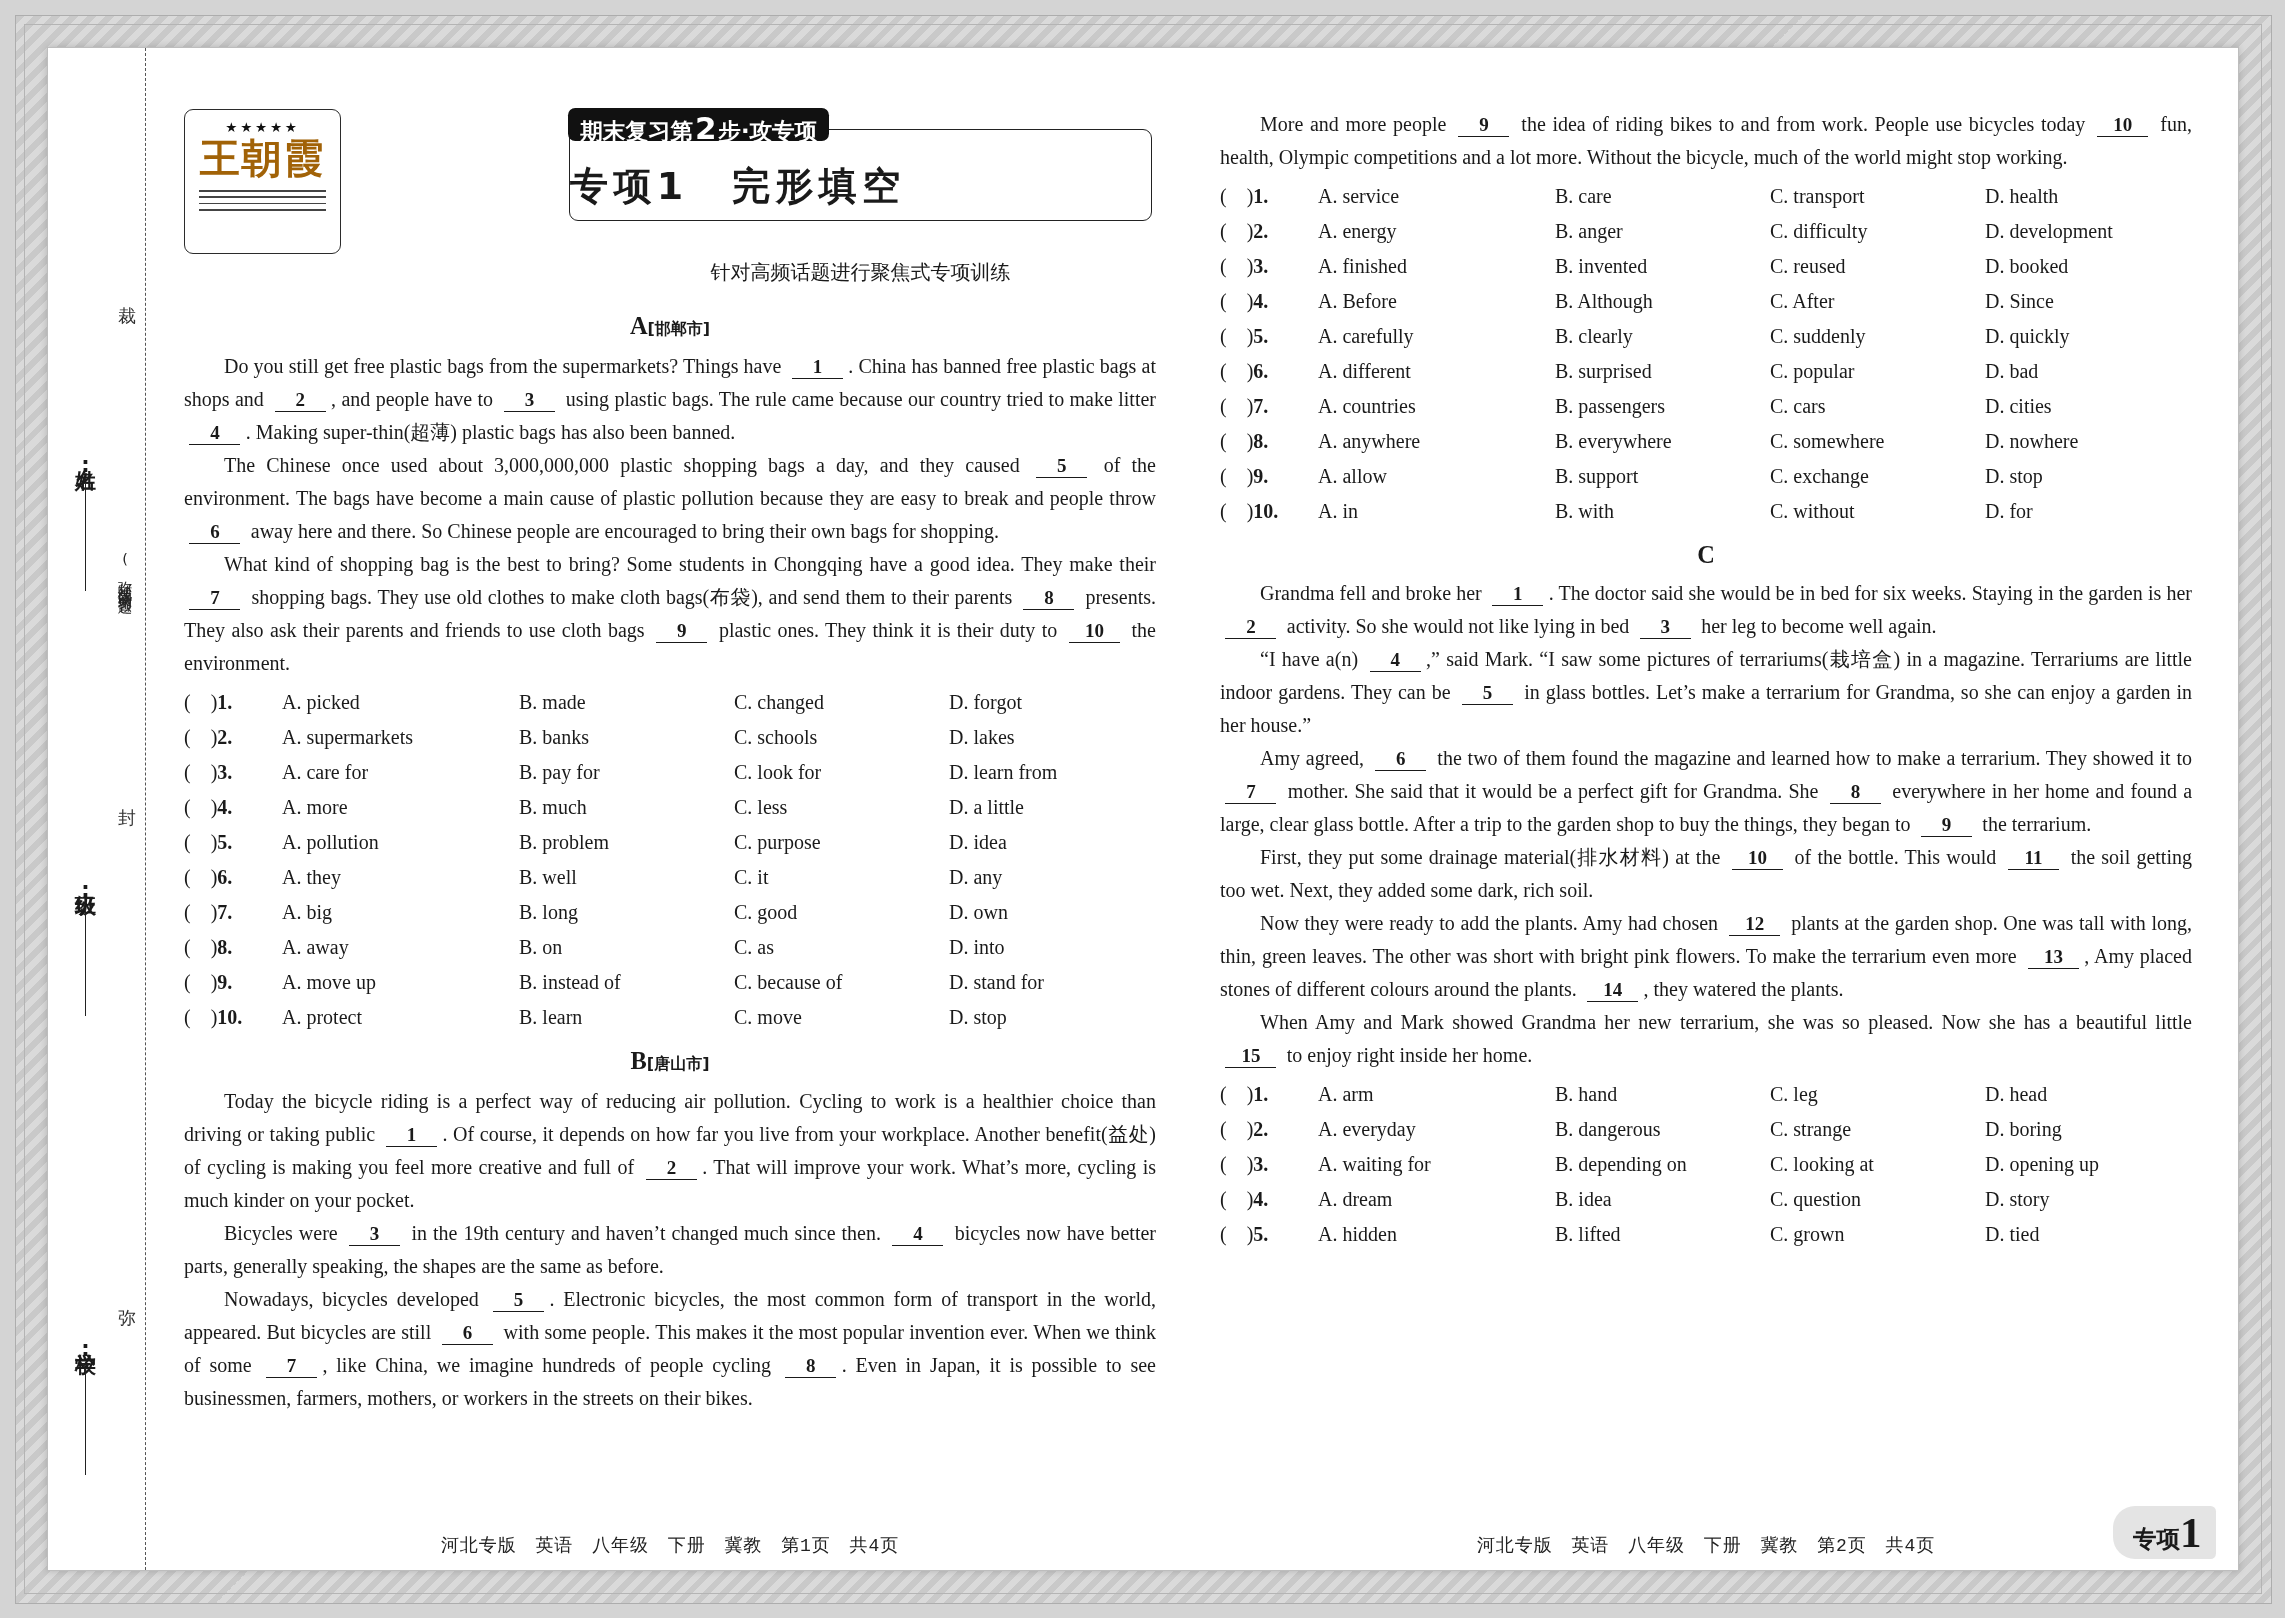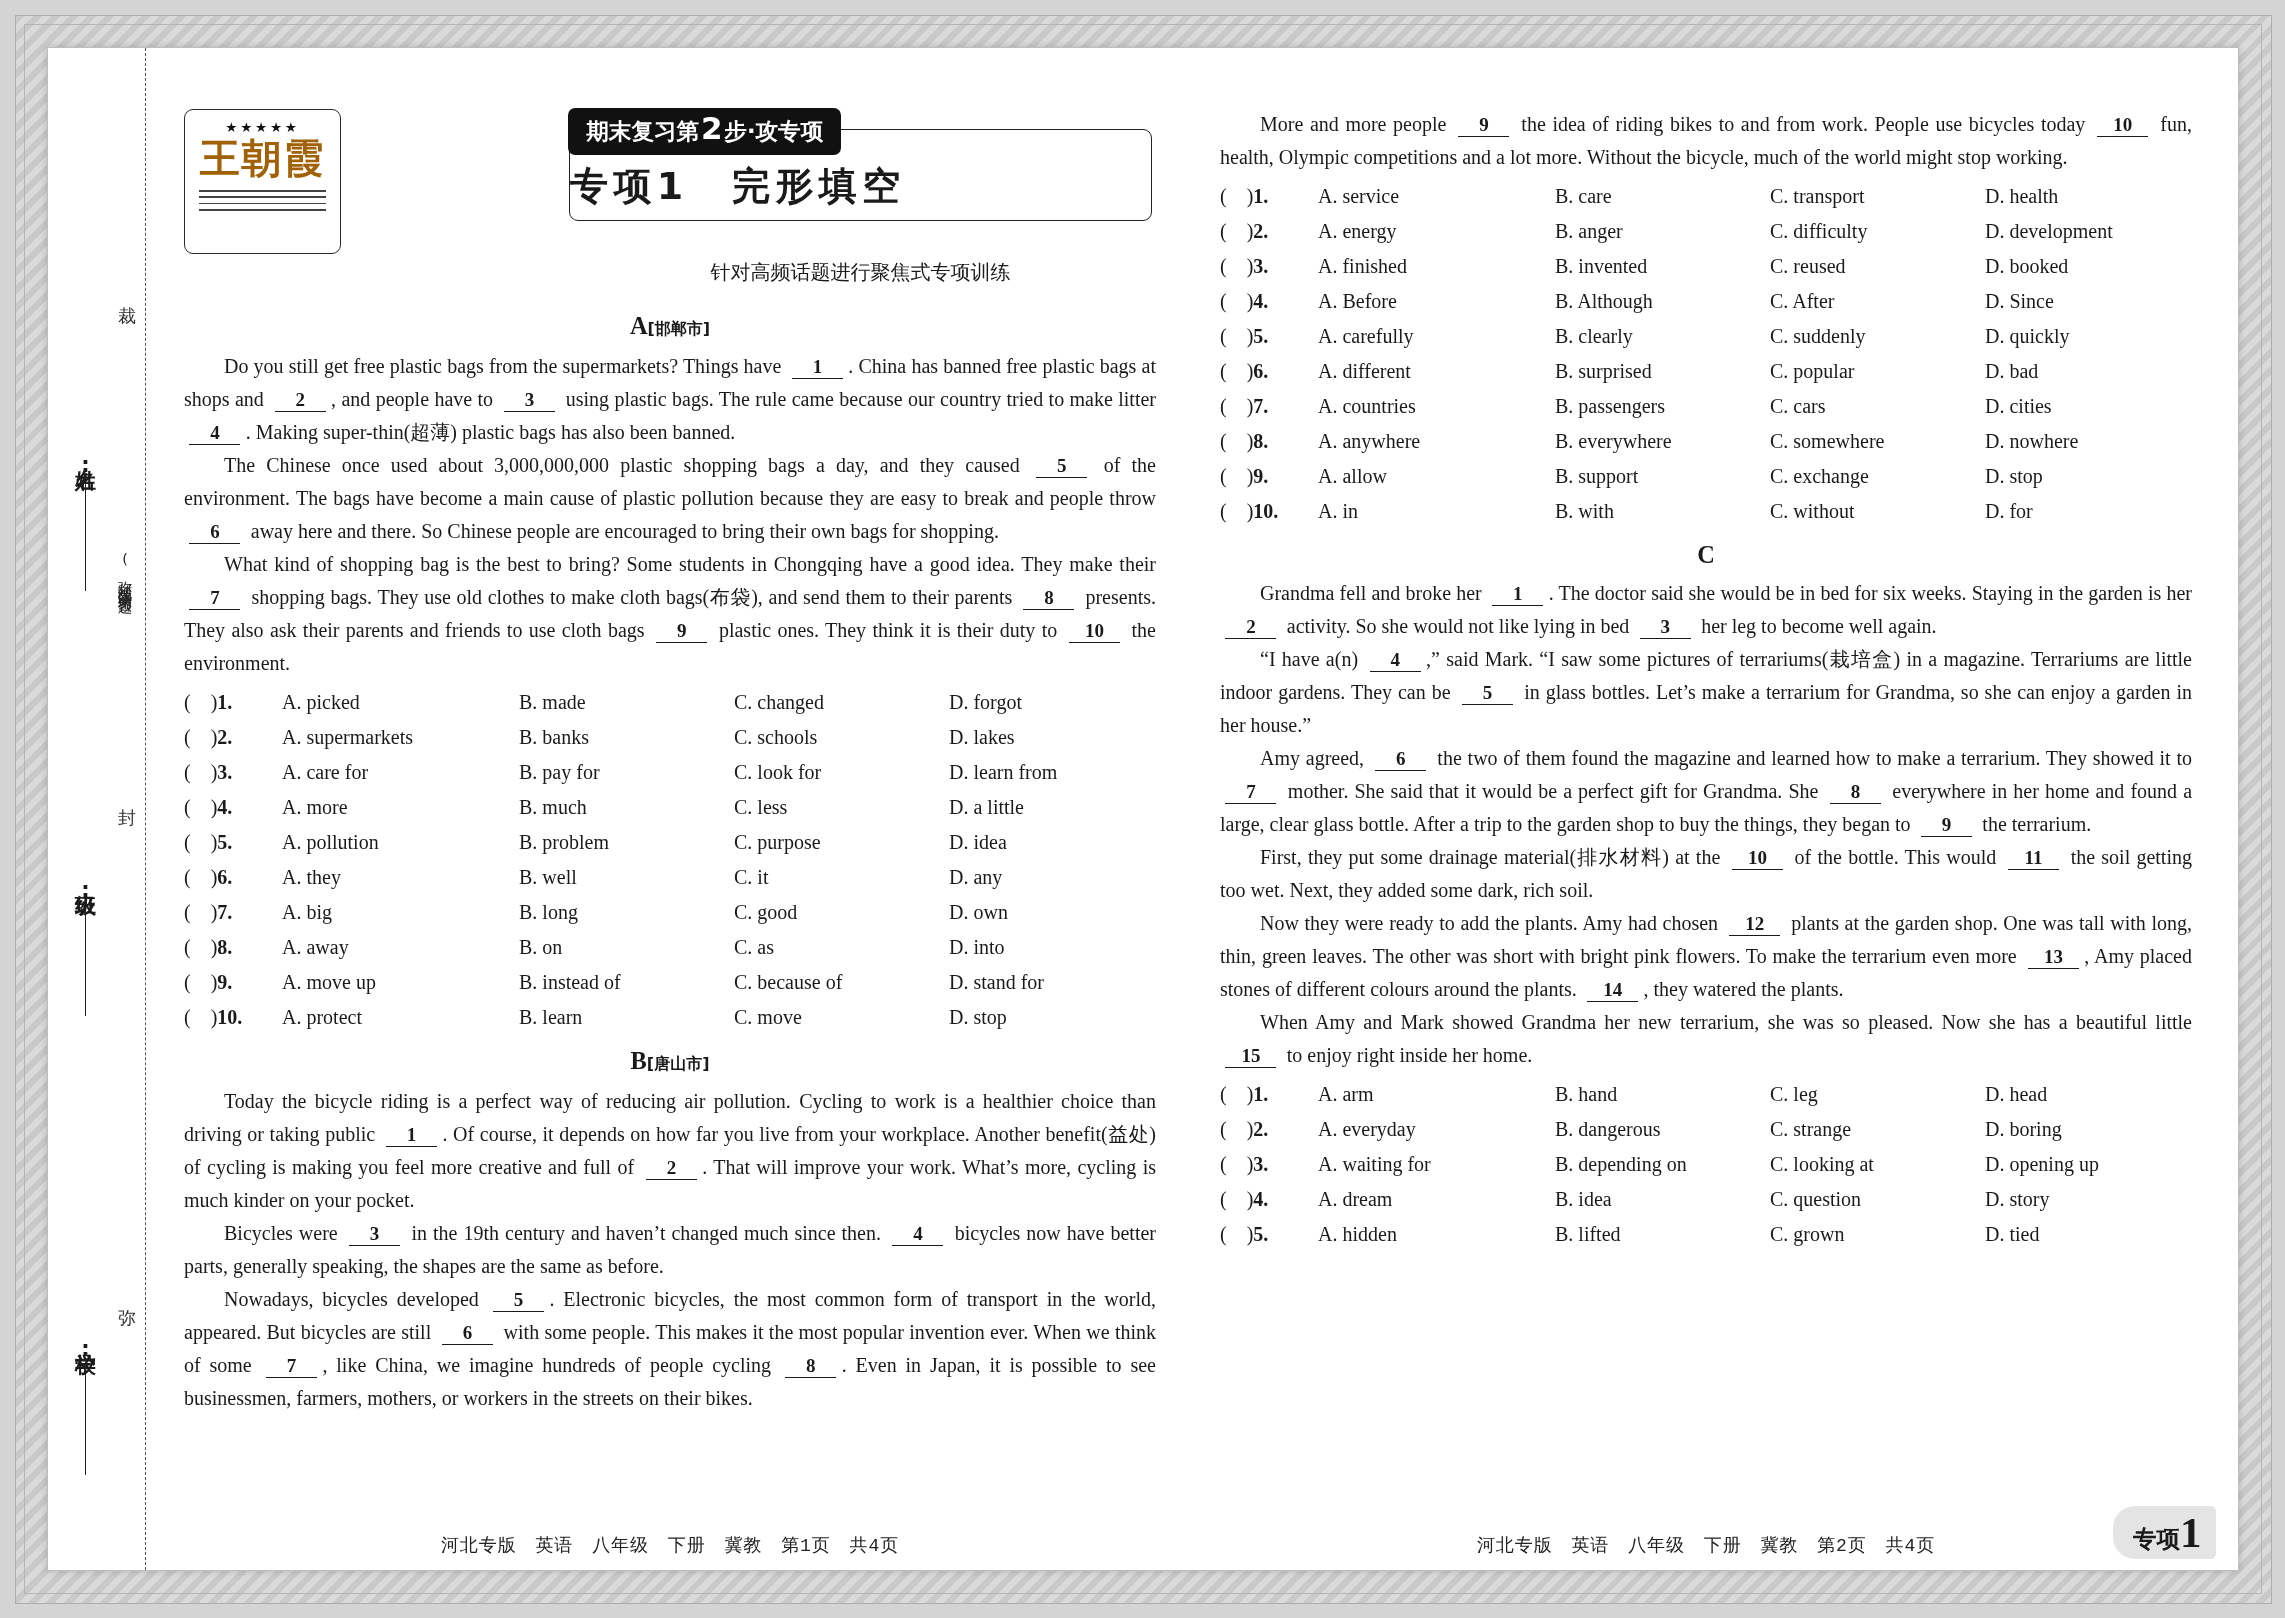--- a/index.html
+++ b/index.html
@@ -72,23 +72,23 @@
   }
   .logo-stripes {
     margin-top:7.2px; width:127px; height:25px;
     background:repeating-linear-gradient(#444 0 1.8px,transparent 1.8px 6.3px);
   }
   .title-box {
     position:absolute; left:385px; top:23.5px; width:583px; height:92px;
     border:1.8px solid #222; border-radius:9px;
   }
   .badge {
-    position:absolute; left:-1.8px; top:-22px; height:47px;
+    position:absolute; left:-1.8px; top:-22px; height:33px;
     background:#111; color:#fff; border-radius:7.2px;
-    padding:0 18px; line-height:40px; font-weight:bold; font-size:22.6px;
+    padding:0 12px; line-height:40px; font-weight:bold; font-size:22.6px;
     font-family:"DejaVu Sans",sans-serif; white-space:nowrap;
   }
   .badge-num { font-size:31px; padding:0 1.8px; }
   .main-title {
     margin-top:31px; 
     font-size:38px; font-weight:bold; letter-spacing:5.4px;
     font-family:"DejaVu Sans",sans-serif;
   }
   .subtitle {
     position:absolute; left:385px; top:141px; width:583px;

